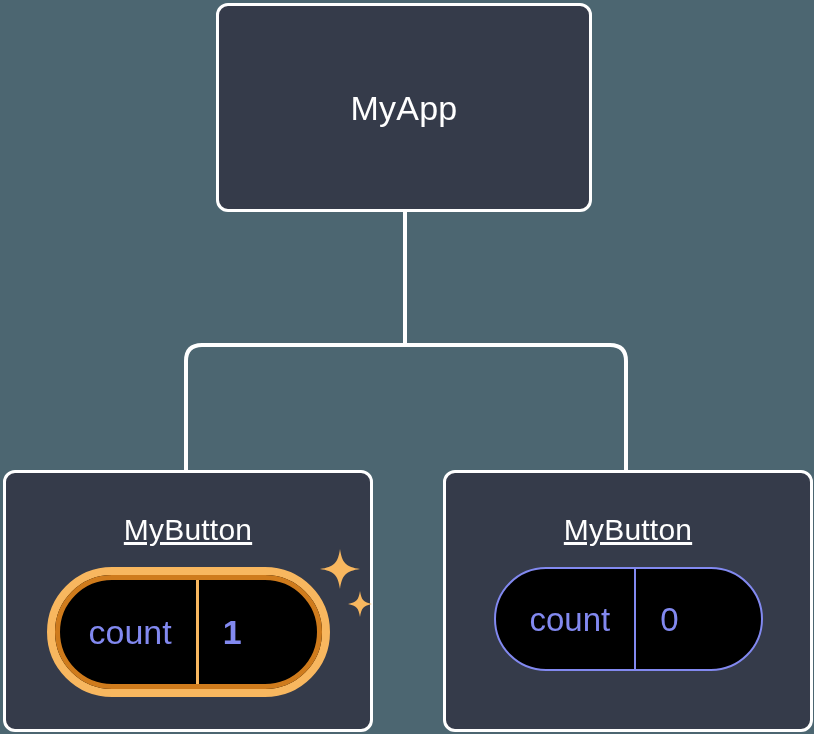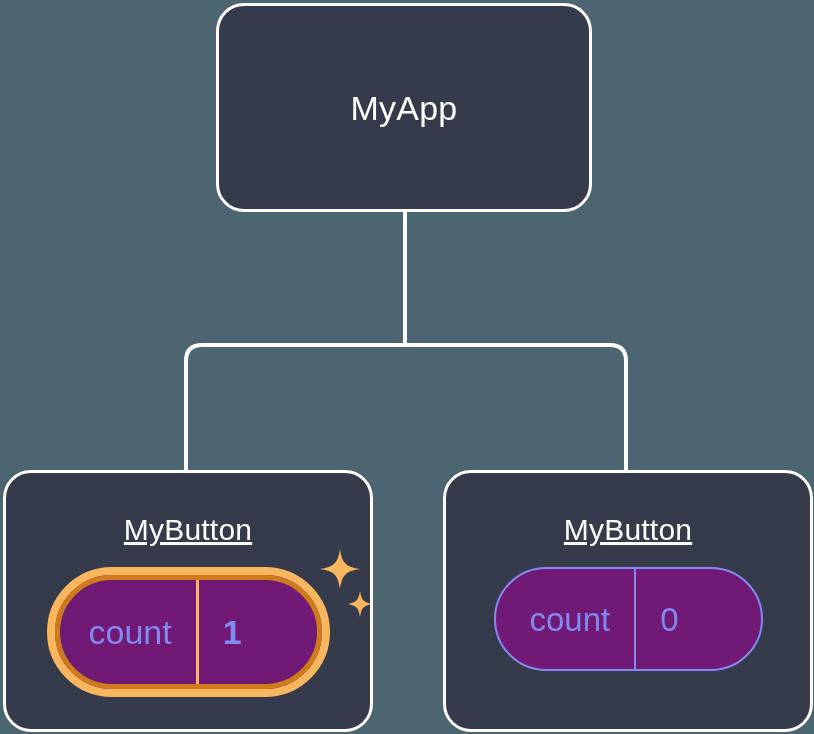--- a/index.html
+++ b/index.html
@@ -29,21 +29,21 @@
     height: 734px;
     pointer-events: none;
   }
 
   
   .node {
     position: absolute;
     box-sizing: border-box;
     background: #353b4a;
     border: 3px solid #ffffff;
-    border-radius: 28px;
+    border-radius: 12px;
     display: flex;
     flex-direction: column;
     align-items: center;
   }
   .node-root {
     left: 216px;
     top: 3px;
     width: 376px;
     height: 209px;
     justify-content: center;
@@ -81,21 +81,21 @@
     position: relative;
     margin-top: 22px;
     display: flex;
     align-items: center;
     justify-content: center;
   }
   .pill {
     box-sizing: border-box;
     display: flex;
     align-items: stretch;
-    background: #701a75;
+    background: #000000;
     border-radius: 999px;
   }
   
   .pill-plain {
     border: 2px solid #8289f0;
     height: 104px;
     min-width: 269px;
   }
   
   .pill-highlight {

